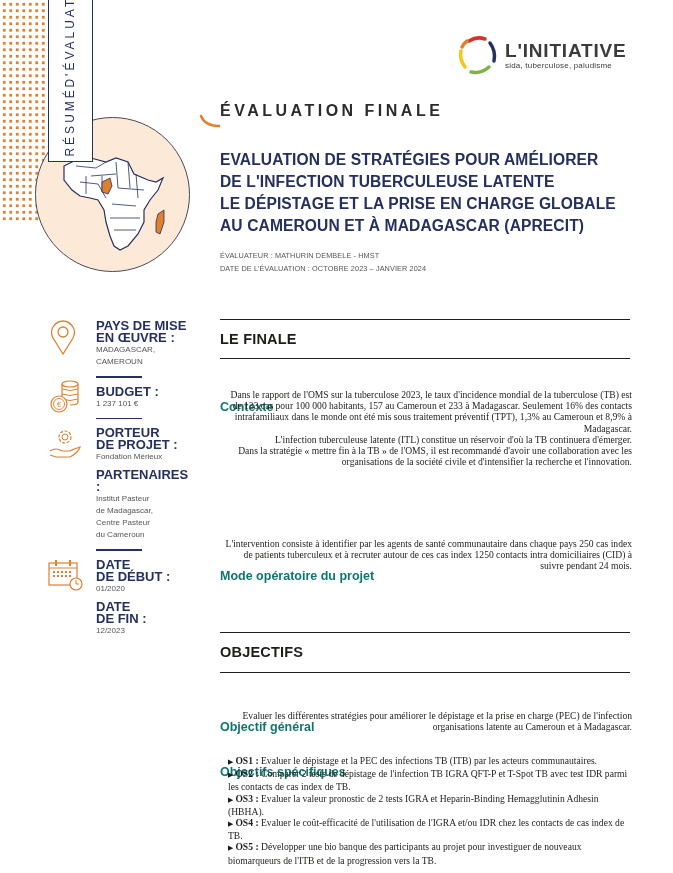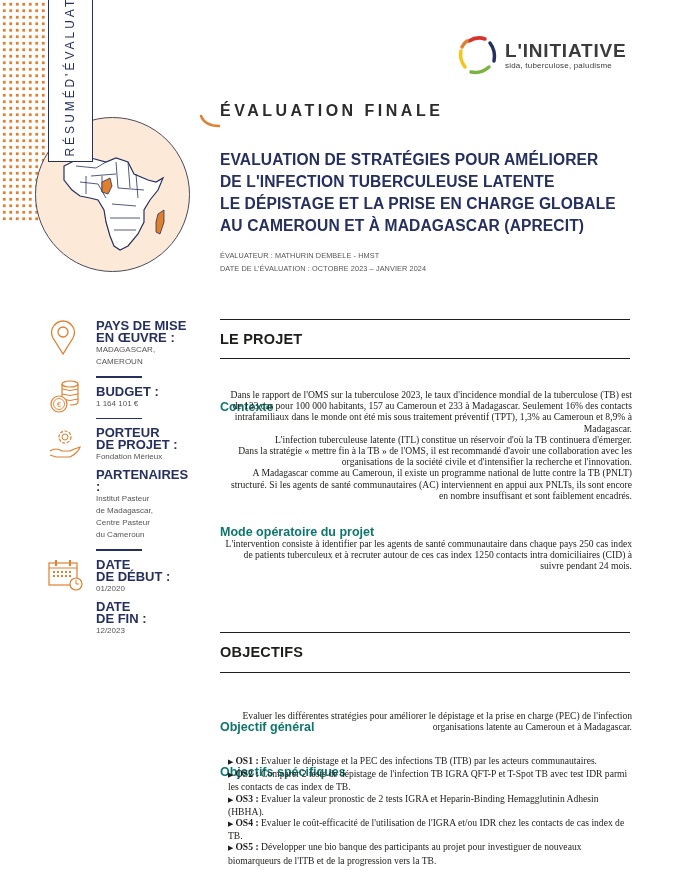--- a/index.html
+++ b/index.html
@@ -133,21 +133,21 @@
   <div class="sb-block">
     <svg class="sb-icon" width="34" height="34" viewBox="0 0 34 34" style="top:-6px">
       <ellipse cx="22" cy="4" rx="8" ry="3" fill="none" stroke="#e07f2e" stroke-width="1.2"></ellipse>
       <path d="M14 4 L14 22 M30 4 L30 22 Q30 25 22 25" fill="none" stroke="#e07f2e" stroke-width="1.2"></path>
       <path d="M14 9 Q22 12 30 9 M14 14 Q22 17 30 14 M14 19 Q22 22 30 19" fill="none" stroke="#e07f2e" stroke-width="1"></path>
       <circle cx="11" cy="24" r="8" fill="#fff" stroke="#e07f2e" stroke-width="1.2"></circle>
       <circle cx="11" cy="24" r="5.5" fill="none" stroke="#e07f2e" stroke-width="0.9"></circle>
       <text x="11" y="27" font-size="7" text-anchor="middle" fill="#e07f2e" font-family="Liberation Sans, sans-serif">€</text>
     </svg>
     <div class="sb-label">BUDGET :</div>
-    <div class="sb-value">1 164 101 €</div>
+    <div class="sb-value">1 237 101 €</div>
   </div>
   <div class="sb-sep"></div>
 
   <div class="sb-block">
     <svg class="sb-icon" width="34" height="34" viewBox="0 0 34 34">
       <circle cx="17" cy="10" r="6" fill="none" stroke="#e07f2e" stroke-width="1.2" stroke-dasharray="3 1.5"></circle>
       <circle cx="17" cy="10" r="3" fill="none" stroke="#e07f2e" stroke-width="1"></circle>
       <path d="M2 24 Q8 20 14 24 L22 24 Q26 22 32 20 Q30 26 22 30 L8 30 L2 28" fill="none" stroke="#e07f2e" stroke-width="1.2"></path>
     </svg>
     <div class="sb-label">PORTEUR</div>
@@ -191,32 +191,31 @@
   </div>
 
   <div class="sb-block" style="margin-top:6px">
     <div class="sb-label">DATE</div>
     <div class="sb-label">DE FIN :</div>
     <div class="sb-value">12/2023</div>
   </div>
 </div>
 
 <div class="section-rule" style="top:319px"></div>
-<div class="section-title" style="top:331px">LE PROJET</div>
+<div class="section-title" style="top:331px">LE FINALE</div>
 <div class="section-rule" style="top:358px"></div>
 
 <div class="sub-h" style="top:375px">Contexte</div>
 <div class="body-text" style="top:389px">
   <p>Dans le rapport de l'OMS sur la tuberculose 2023, le taux d'incidence mondial de la tuberculose (TB) est de 133 cas pour 100 000 habitants, 157 au Cameroun et 233 à Madagascar. Seulement 16% des contacts intrafamiliaux dans le monde ont été mis sous traitement préventif (TPT), 1,3% au Cameroun et 8,9% à Madagascar.</p>
   <p>L'infection tuberculeuse latente (ITL) constitue un réservoir d'où la TB continuera d'émerger.</p>
   <p>Dans la stratégie « mettre fin à la TB » de l'OMS, il est recommandé d'avoir une collaboration avec les organisations de la société civile et d'intensifier la recherche et l'innovation.</p>
-  <p>A Madagascar comme au Cameroun, il existe un programme national de lutte contre la TB (PNLT) structuré. Si les agents de santé communautaires (AC) interviennent en appui aux PNLTs, ils sont encore en nombre insuffisant et sont faiblement encadrés.</p>
-</div>
-
-<div class="sub-h" style="top:500px">Mode opératoire du projet</div>
+</div>
+
+<div class="sub-h" style="top:544px">Mode opératoire du projet</div>
 <div class="body-text" style="top:538px">
   <p>L'intervention consiste à identifier par les agents de santé communautaire dans chaque pays 250 cas index de patients tuberculeux et à recruter autour de ces cas index 1250 contacts intra domiciliaires (CID) à suivre pendant 24 mois.</p>
 </div>
 
 <div class="section-rule" style="top:632px"></div>
 <div class="section-title" style="top:644px">OBJECTIFS</div>
 <div class="section-rule" style="top:672px"></div>
 
 <div class="sub-h" style="top:695px">Objectif général</div>
 <div class="body-text" style="top:710px">

